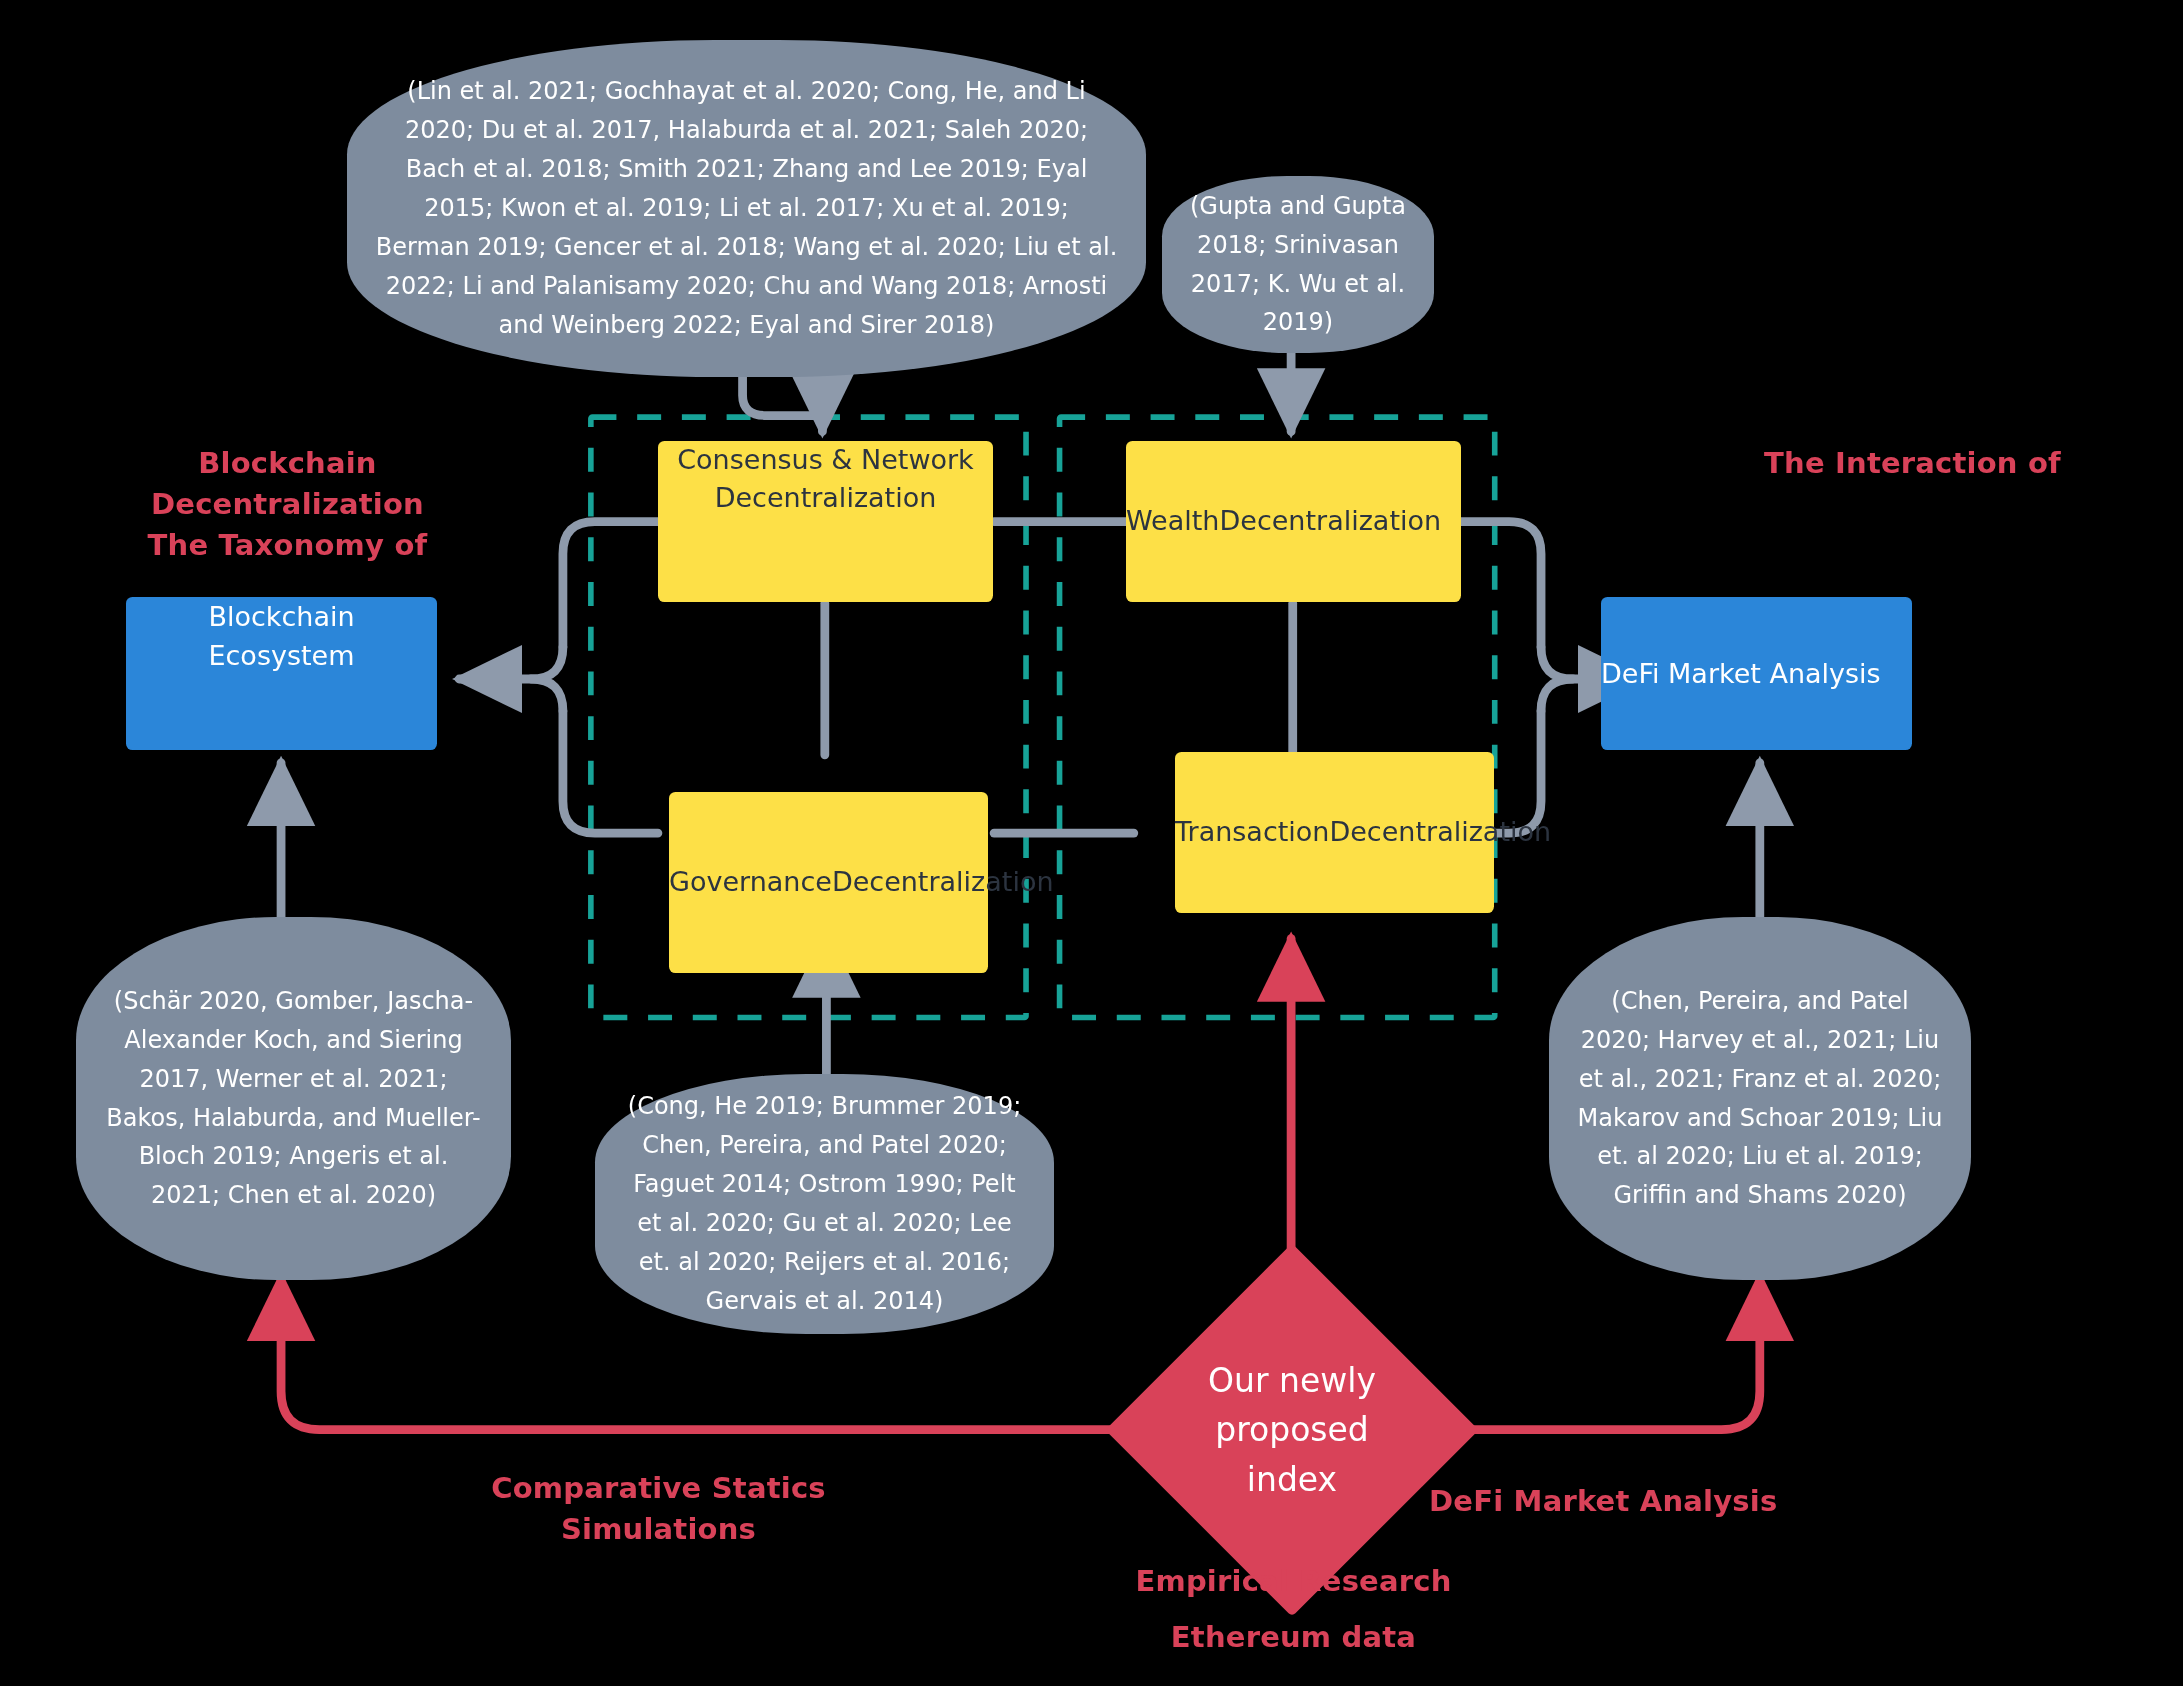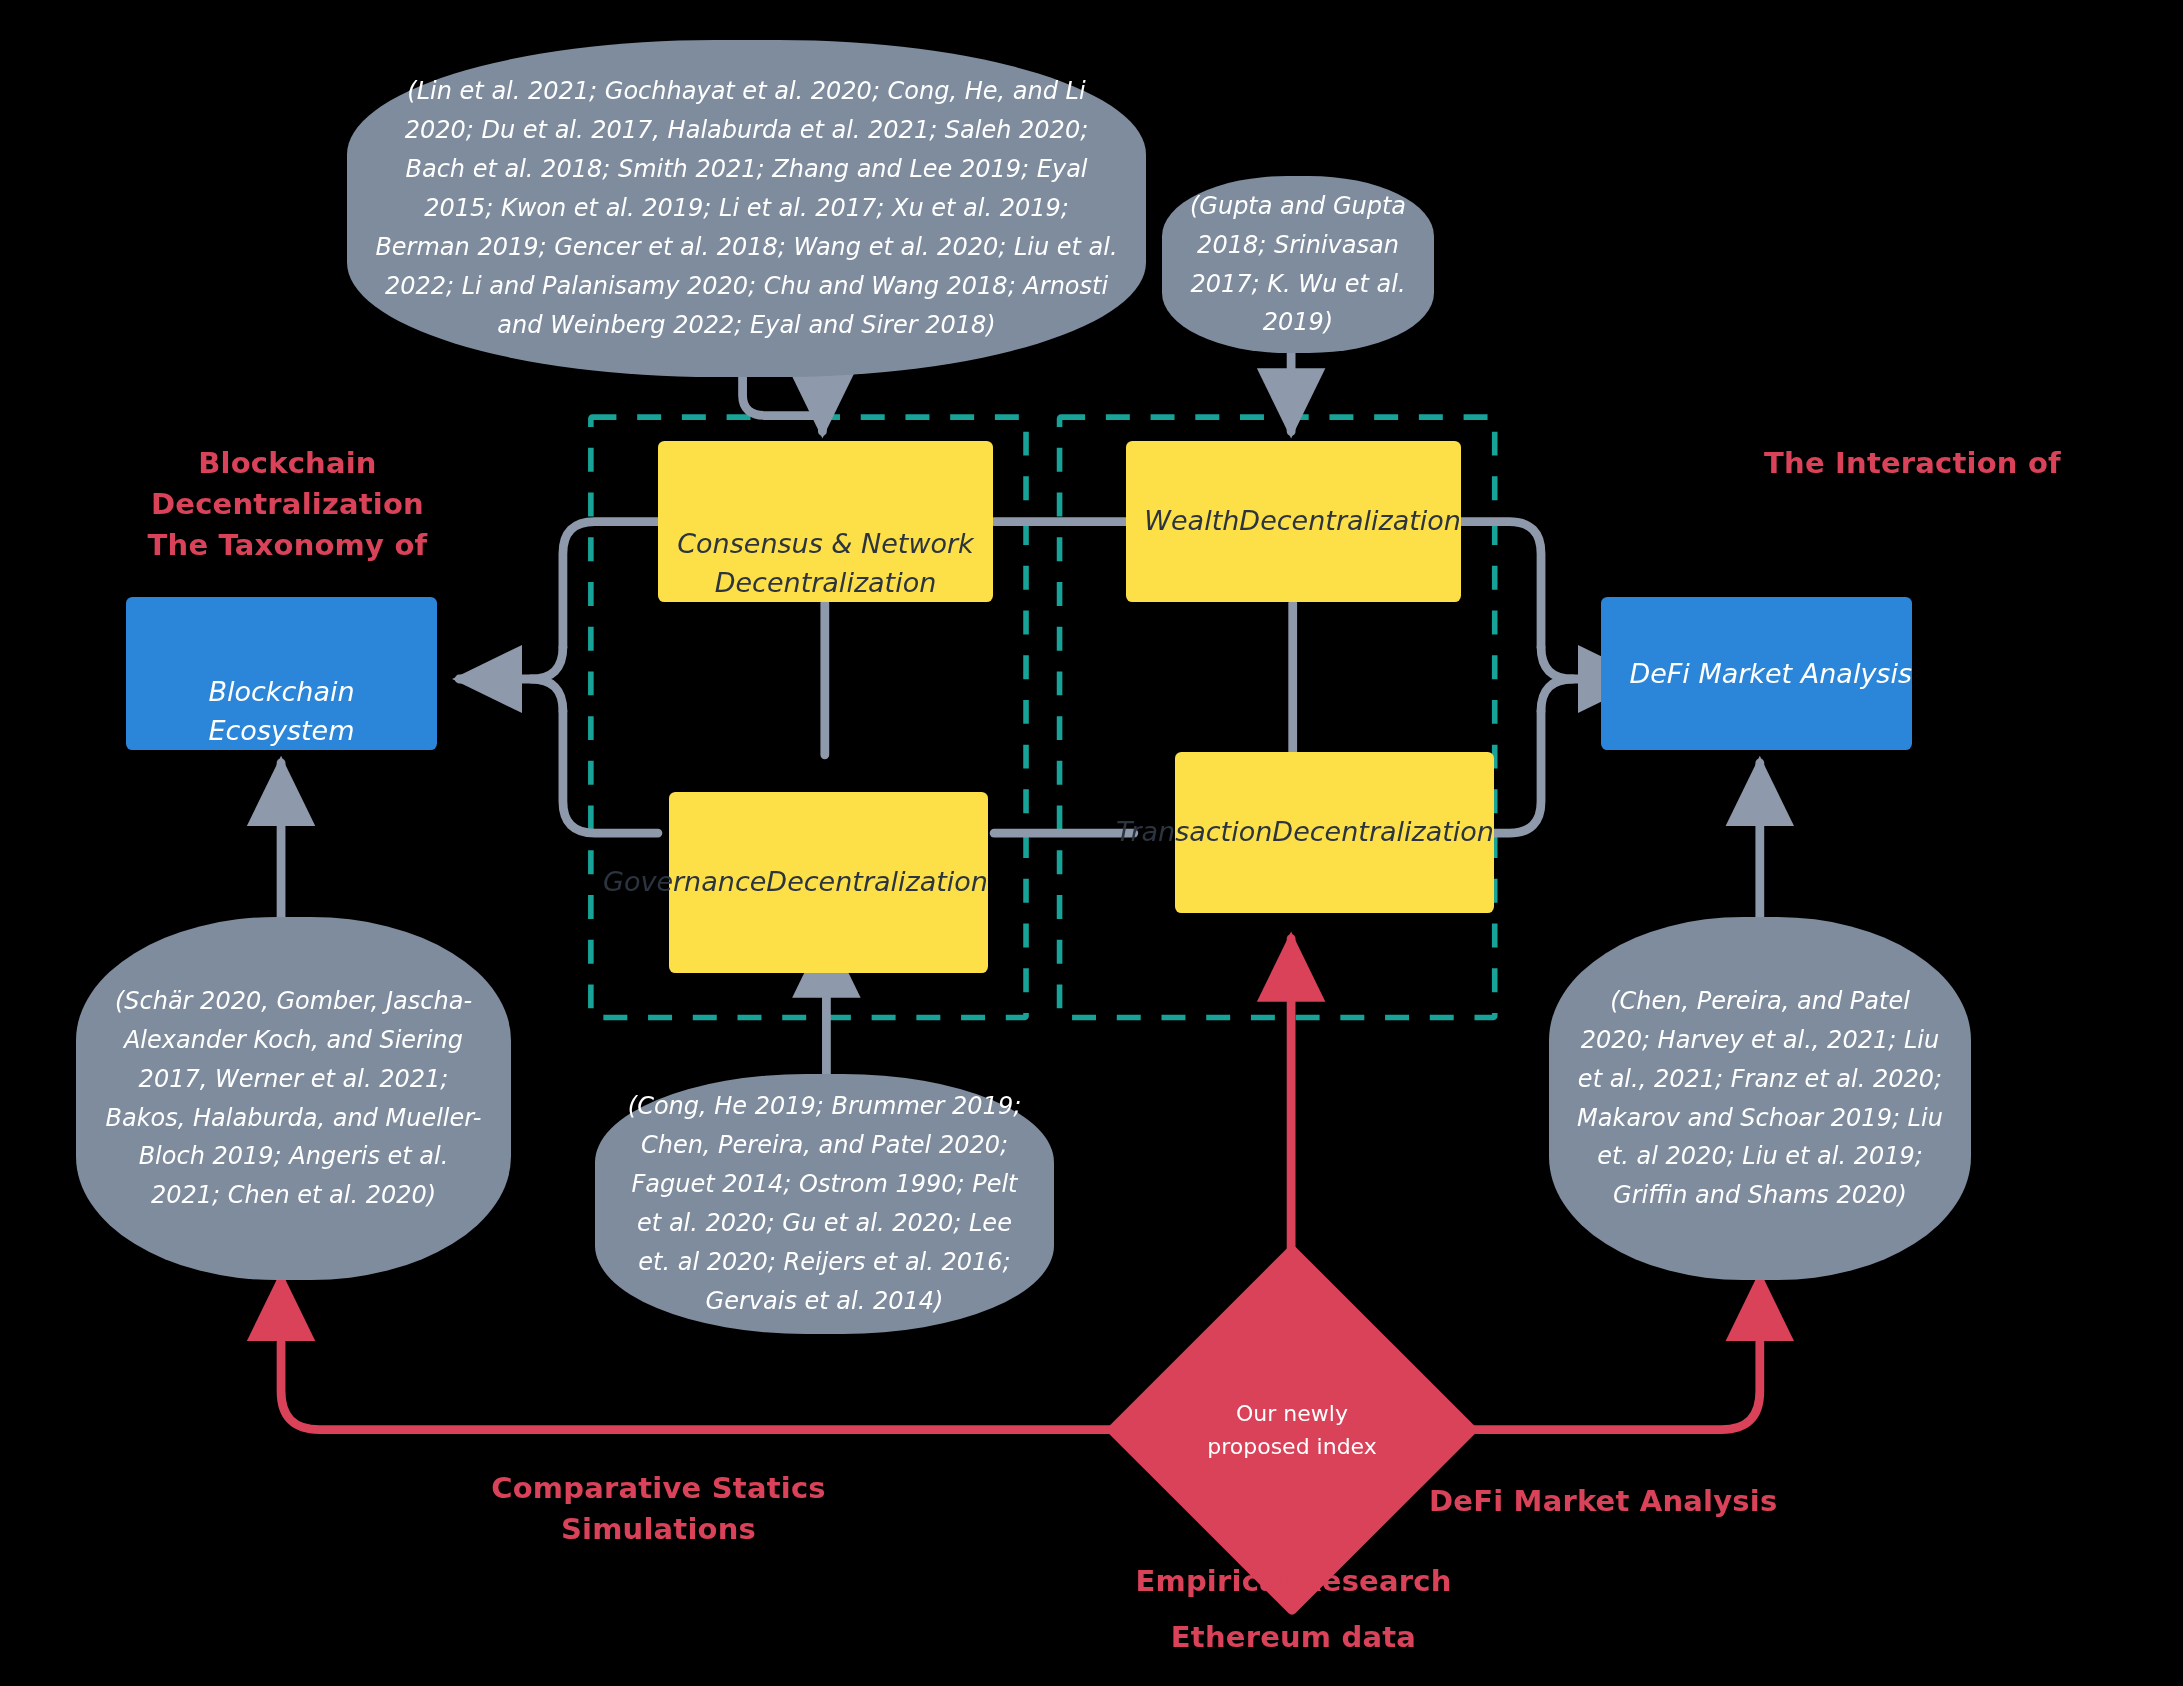--- a/index.html
+++ b/index.html
@@ -2,39 +2,39 @@
 <html style="font-size:12.8px"><head>
 <meta charset="utf-8">
 <style>
   html,body{margin:0;padding:0;background:#000;}
   body{width:2183px;height:1687px;overflow:hidden;
        font-family:"DejaVu Sans","Liberation Sans",sans-serif;}
   #stage{position:relative;width:2183px;height:1687px;background:#000;}
   #svg-layer{position:absolute;inset:0;width:2183px;height:1687px;}
 
   .node{position:absolute;box-sizing:border-box;display:flex;align-items:center;
-        justify-content:flex-end;text-align:center;font-style:italic;}
+        justify-content:flex-start;text-align:center;}
 
   
   .ref{background:#7E8C9E;color:#ffffff;border-radius:46% / 34%;
        padding:14.4px 27px;line-height:1.62;font-size:24px;font-weight:400;}
 
   
   .whitebox{background:#fde047;color:#2C3440;border-radius:6.4px;
             font-size:27px;line-height:1.42;font-weight:400;}
 
   
   .bluebox{background:#2B86D9;color:#ffffff;border-radius:6.4px;
            font-size:27px;line-height:1.45;font-weight:400;}
 
   
   .diamond{width:264px;height:264px;background:#D94259;
            transform:rotate(45deg);border-radius:4.8px;}
   .diamond-wrap{position:absolute;display:flex;align-items:center;justify-content:center;}
-  .diamond-label{position:absolute;color:#fff;font-size:22px;line-height:1.5;
+  .diamond-label{position:absolute;color:#fff;font-size:33px;line-height:1.5;
                  text-align:center;width:240px;pointer-events:none;}
 
   
   .caption{position:absolute;color:#D94259;font-weight:bold;text-align:center;
            line-height:1.42;letter-spacing:0.2px;}
   .caption.big{font-size:29px;}
 </style>
 </head>
 <body>
 

